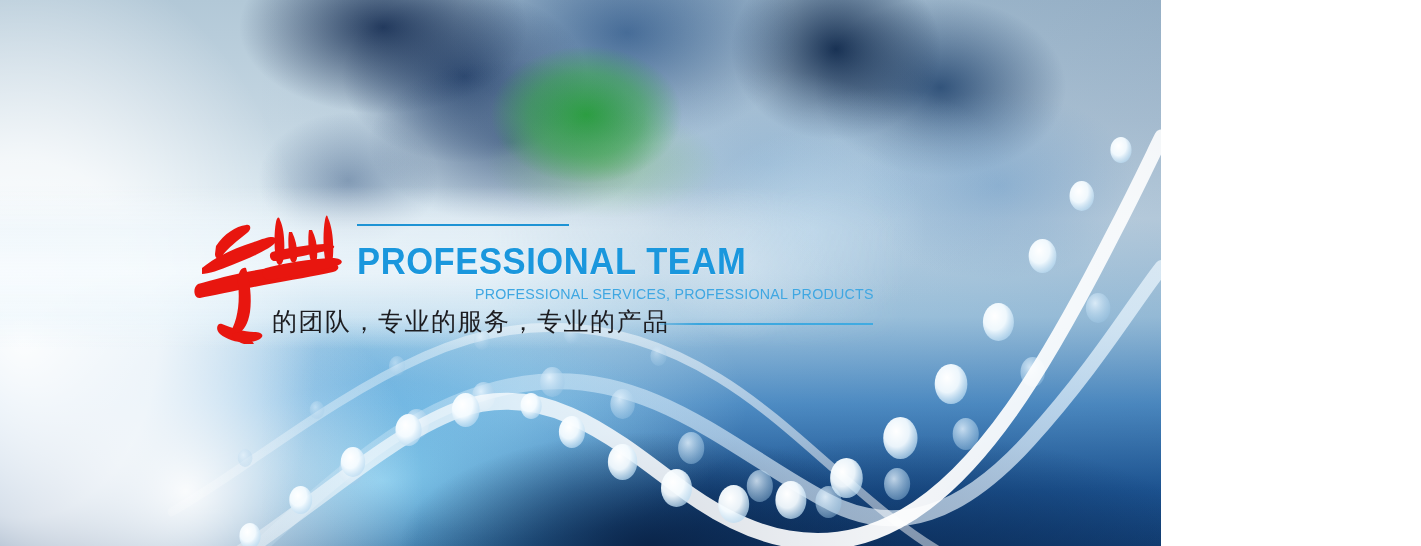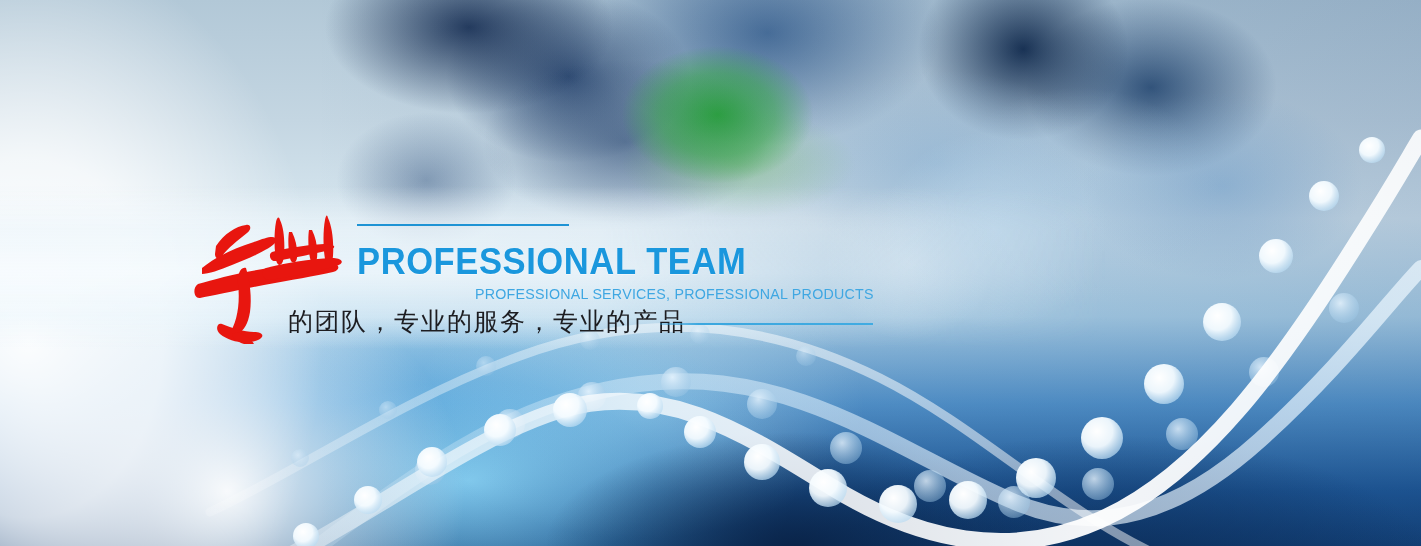--- a/index.html
+++ b/index.html
@@ -5,21 +5,21 @@
 <style>
   * { margin:0; padding:0; box-sizing:border-box; }
   html,body{ background:#ffffff; }
   body{
     font-family:"Liberation Sans","DejaVu Sans",sans-serif;
     -webkit-font-smoothing:antialiased;
   }
 
   .banner{
     position:relative;
-    width:1421px;
+    width:1161px;
     height:546px;
     overflow:hidden;
     background:#b9cddc;
   }
 
   
   .bg-layer{ position:absolute; inset:0; }
 
   
   .bg-base{
@@ -158,21 +158,20 @@
     position:absolute;
     left:272px;
     top:306px;
     font-size:25px;
     line-height:32px;
     font-weight:normal;
     letter-spacing:1.5px;
     color:#1d1d21;
     white-space:nowrap;
     font-family:"DejaVu Sans","Liberation Sans",sans-serif;
-    margin-left:16px;
   }
 </style>
 </head>
 <body>
 
 <div class="banner">
 
   <div class="bg-layer bg-base"></div>
   <div class="bg-layer bg-dark1"></div>
   <div class="bg-layer bg-dark2"></div>

